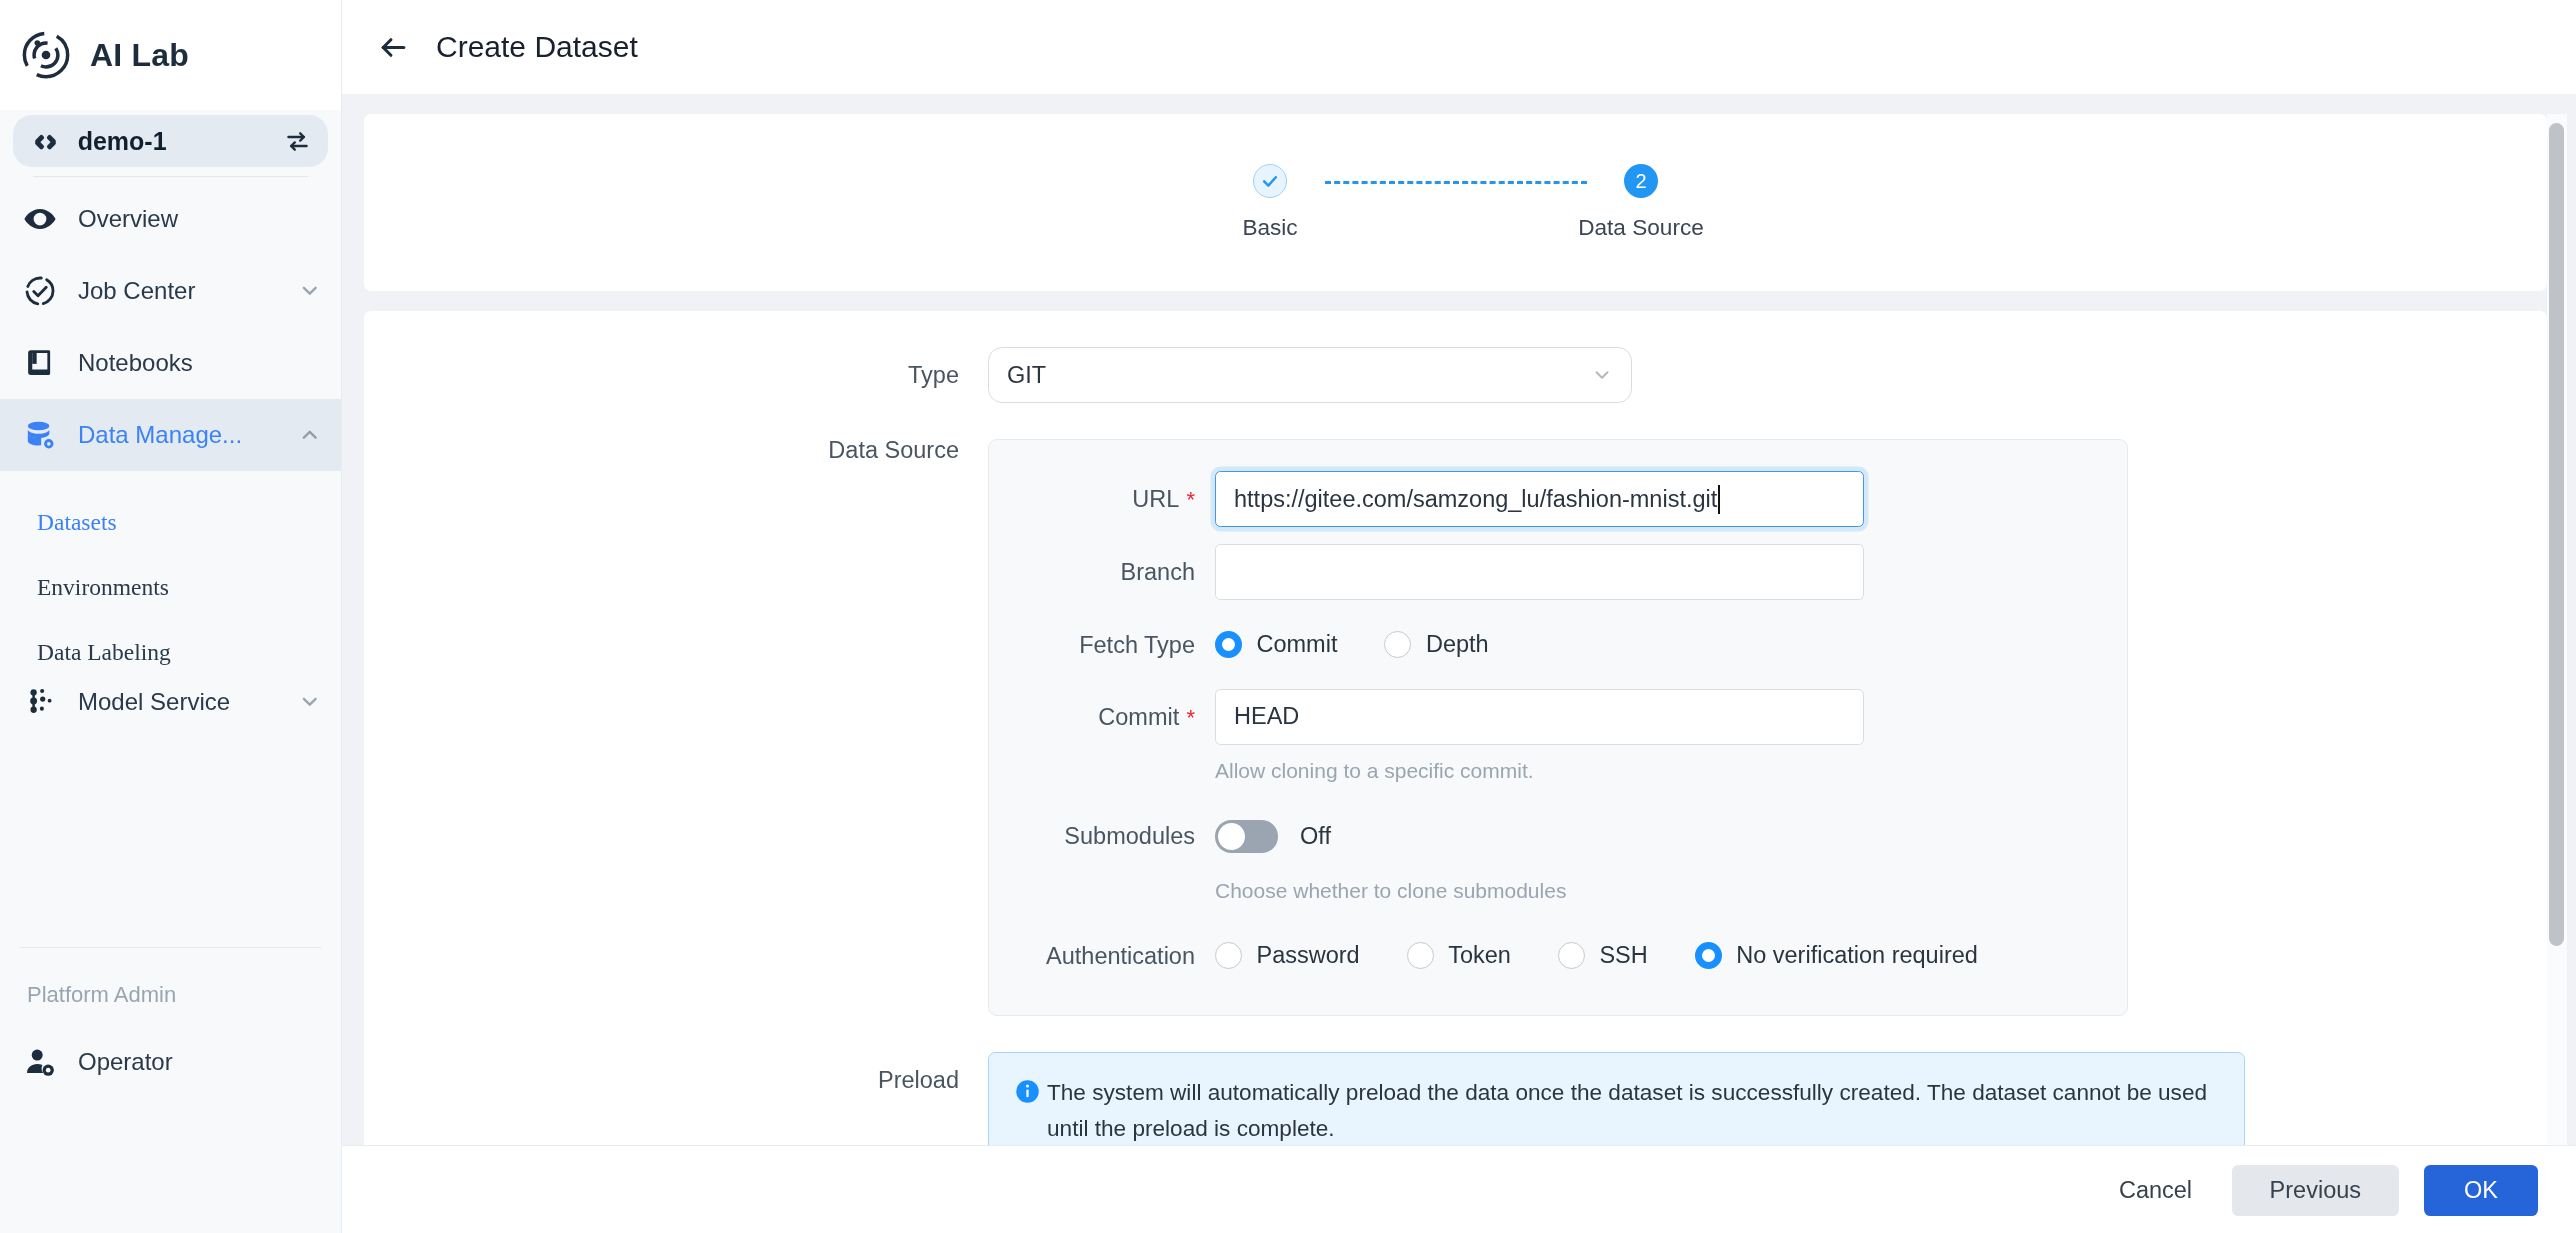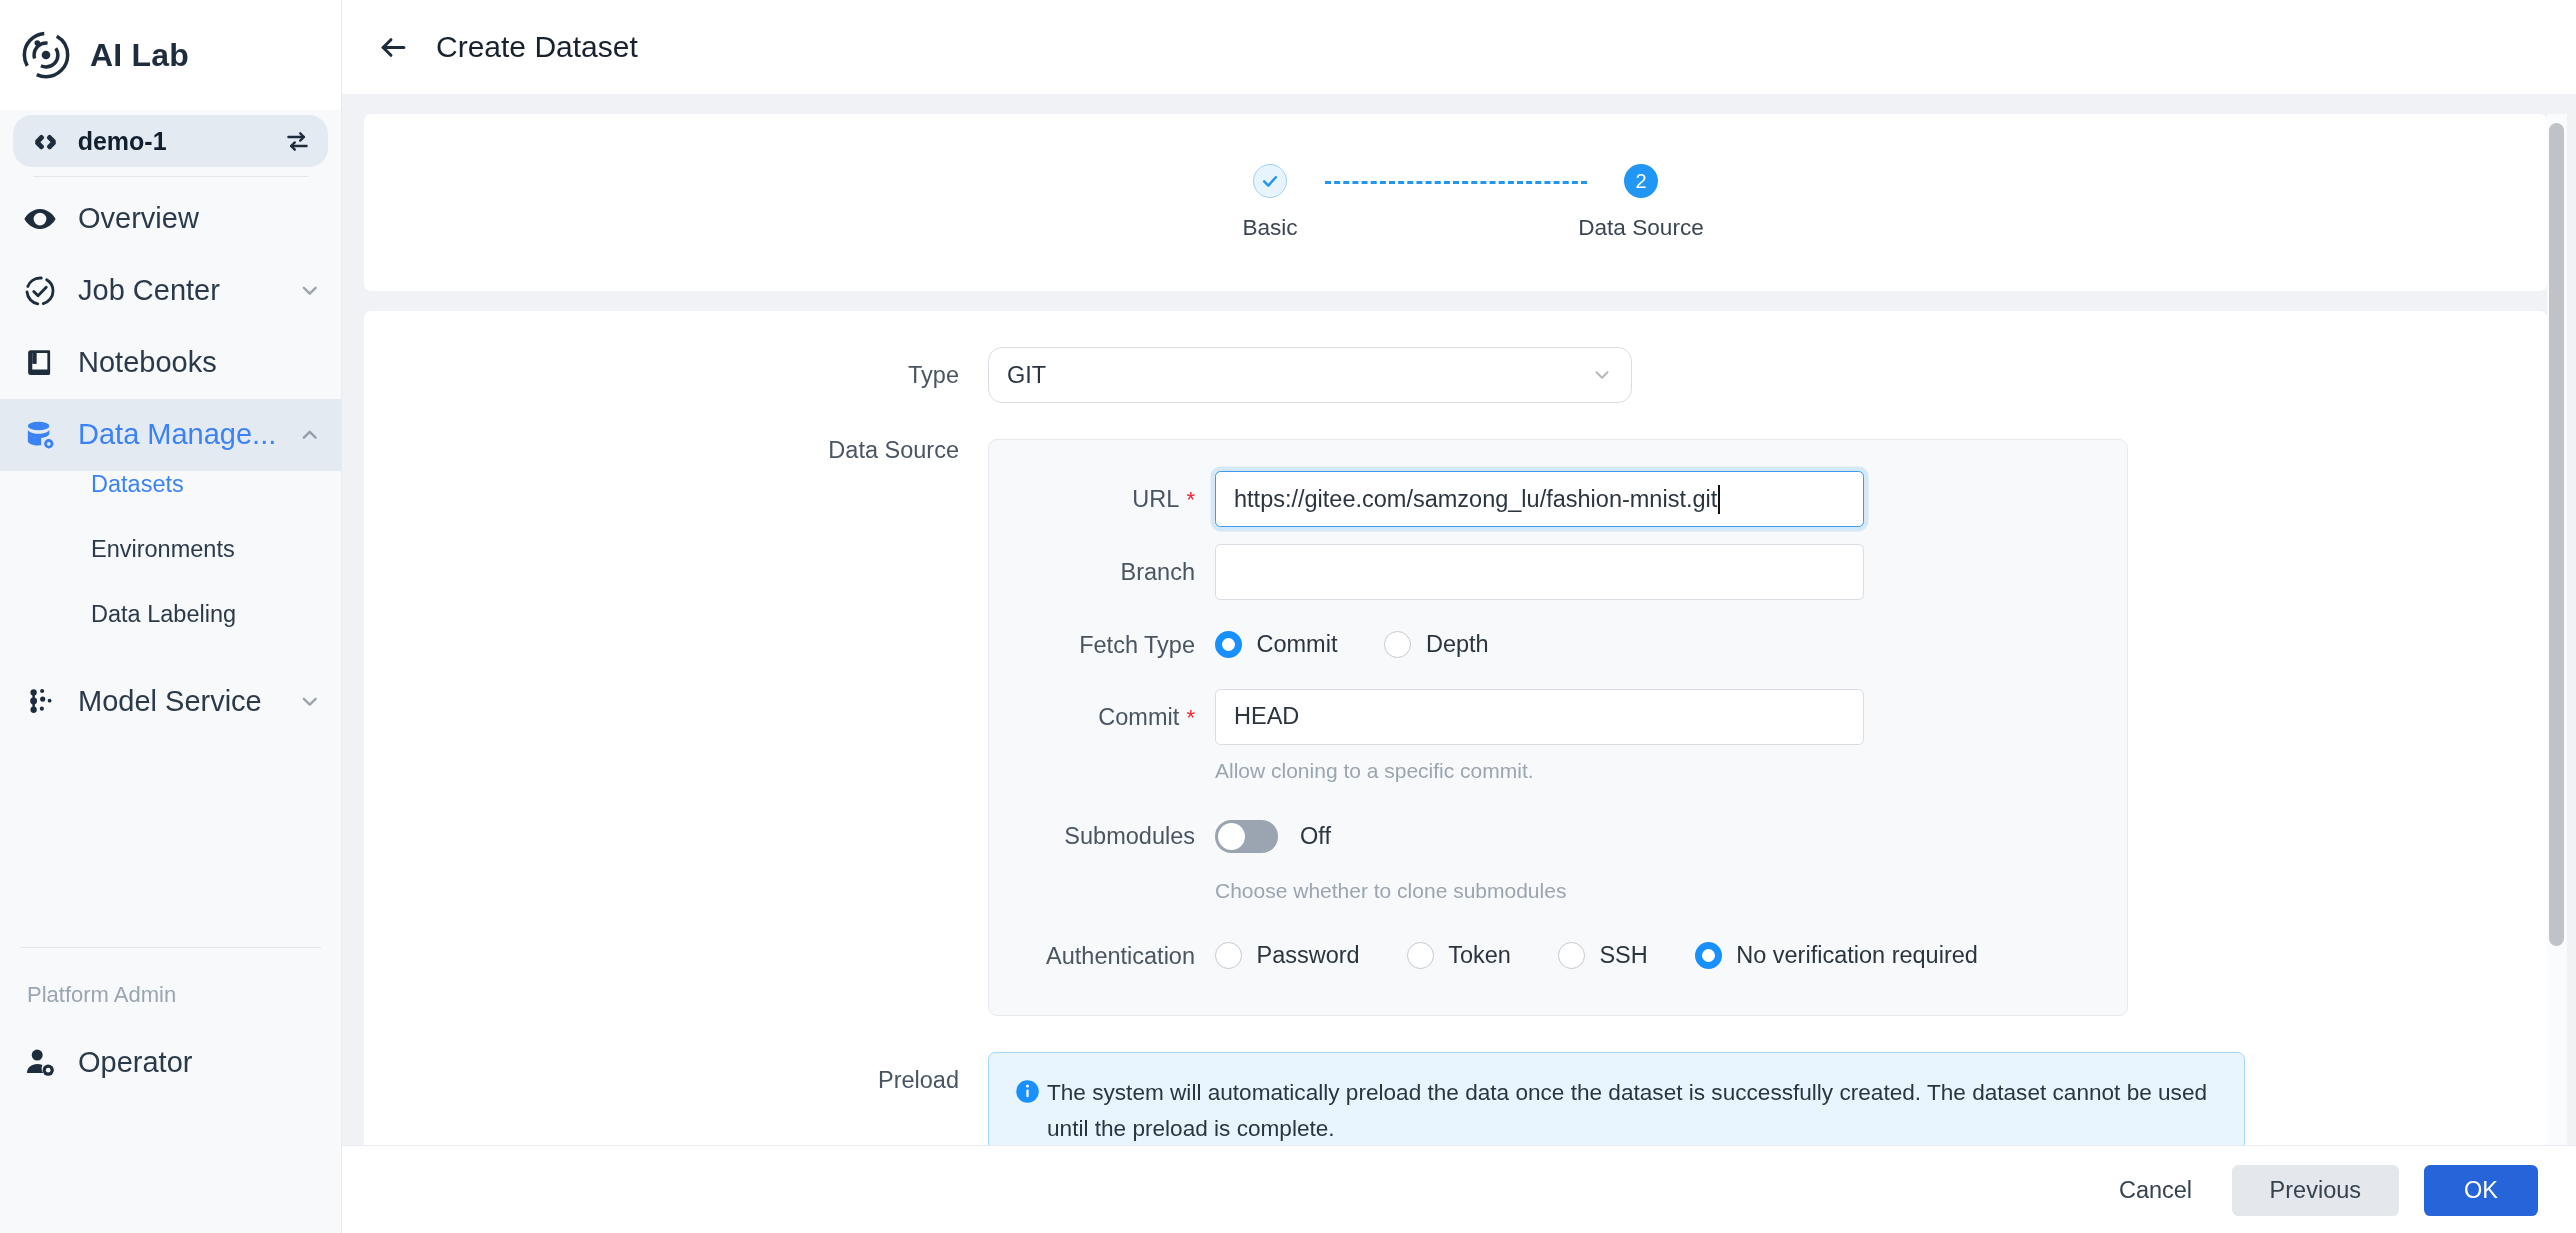--- a/index.html
+++ b/index.html
@@ -47,28 +47,28 @@
   }
 
   .nav { flex: 0 0 auto; }
   .nav-item {
     display: flex; align-items: center;
     height: 72px; padding: 0 20px 0 22px; gap: 20px;
     cursor: pointer; position: relative;
   }
   .nav-item.active-parent { background: #e4eaf2; }
   .nav-ico { width: 36px; height: 36px; flex: 0 0 36px; display:flex; align-items:center; justify-content:center; }
-  .nav-label { font-size: 29px; color: #2b3a4a; flex: 1; white-space: nowrap; }
+  .nav-label { font-size: 24px; color: #2b3a4a; flex: 1; white-space: nowrap; }
   .nav-item.active-parent .nav-label { color: #3b82f6; }
   .nav-caret { width: 23.5px; height: 23.5px; flex: 0 0 23.5px; opacity: .55; }
 
   .sub-item {
-    display: flex; align-items: flex-start;
-    height: 65px; padding-left: 91px;
-    font-size: 23.5px; color: #2b3a4a; cursor: pointer;
+    display: flex; align-items: flex-end;
+    height: 65px; padding-left: 37px;
+    font-size: 23.5px; color: #2b3a4a; cursor: pointer; font-family: Liberation Serif, serif;
   }
   .sub-item.active { color: #3b82f6; }
 
   .sidebar-spacer { flex: 1 1 auto; }
   .bottom-divider { height: 0.9px; background: #e3e7ec; margin: 0 20px; }
   .section-cap {
     font-size: 22px; color: #9aa5b1;
     padding: 34px 0 0 27px; height: 78px;
   }
   .sidebar-bottom { padding-bottom: 136px; }

